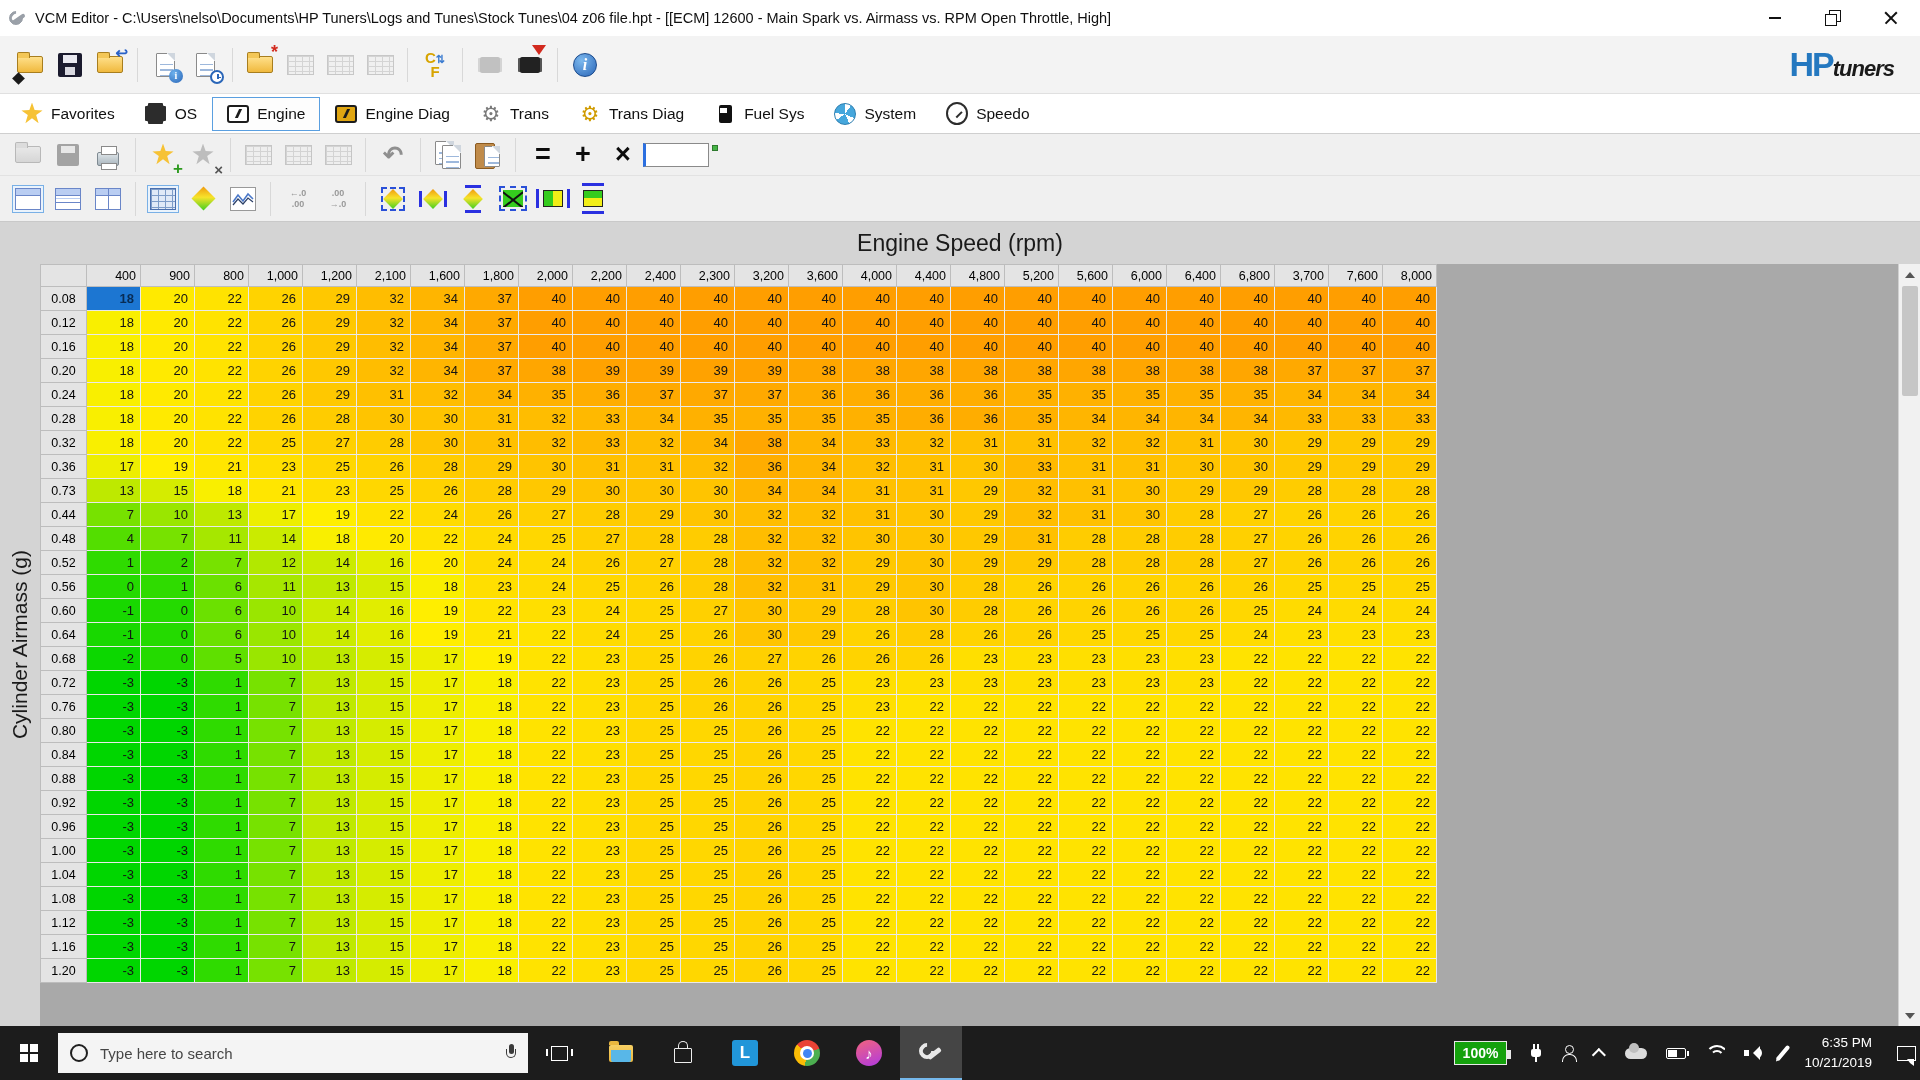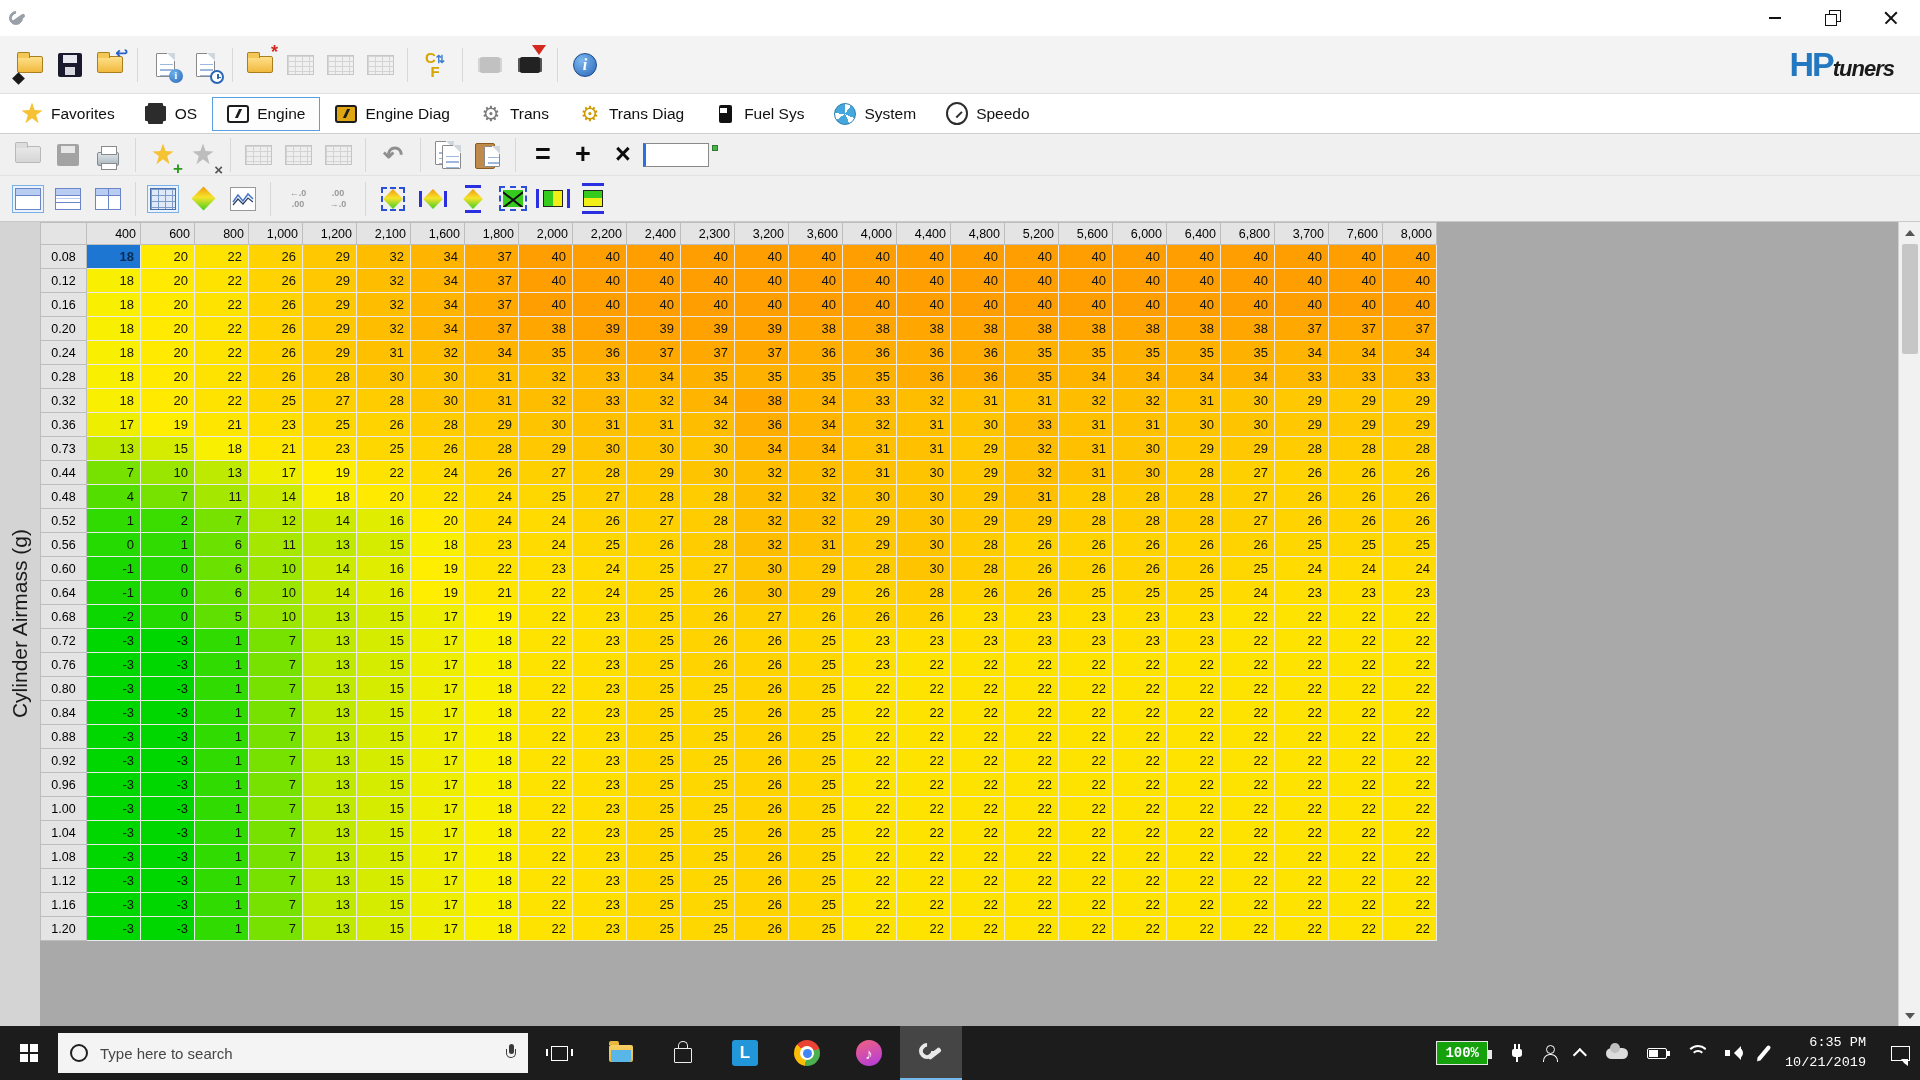--- a/index.html
+++ b/index.html
@@ -172,21 +172,21 @@
   .store-ico::before { content:""; position:absolute; left:3px; top:-8px; width:8px; height:7px; border:1.8px solid #eee; border-bottom:none; border-radius:5px 5px 0 0; }
   .l-tile { width:26px; height:26px; background:#2196d9; color:#fff; font-size:17px; font-weight:bold; display:flex; align-items:center; justify-content:center; border-radius:3px; }
   .chrome-ico { width:26px; height:26px; border-radius:50%; background:conic-gradient(from -50deg,#ea4335 0 120deg,#4caf50 120deg 240deg,#fbbc05 240deg 360deg); position:relative; }
   .chrome-ico::before { content:""; position:absolute; left:6px; top:6px; width:14px; height:14px; background:#fff; border-radius:50%; }
   .chrome-ico::after { content:""; position:absolute; left:8.5px; top:8.5px; width:9px; height:9px; background:#4285f4; border-radius:50%; }
   .itunes-ico { width:26px; height:26px; border-radius:50%; background:linear-gradient(160deg,#f2637e,#b03ae0); color:#fff; font-size:15px; display:flex; align-items:center; justify-content:center; }
   .wrench-ico { width:24px; height:24px; position:relative; }
   .wrench-ico::before { content:""; position:absolute; left:8px; top:10px; width:15px; height:5px; background:#e8e8e8; transform:rotate(-38deg); border-radius:2px; }
   .wrench-ico::after { content:""; position:absolute; left:0px; top:2px; width:8px; height:8px; border:4px solid #e8e8e8; border-radius:50%; border-top-color:transparent; transform:rotate(45deg); }
   .tk-spacer { flex:1; }
-  .tray { display:flex; align-items:center; gap:19px; padding-right:10px;font-family:Liberation Mono, monospace; }
+  .tray { display:flex; align-items:center; gap:19px; padding-right:4px; }
   .battery-badge { background:#14a10c; border:1.5px solid #e8e8e8; color:#fff; font-size:14px; font-weight:bold; padding:3px 8px; position:relative; margin-right:4px; }
   .battery-badge::after { content:""; position:absolute; right:-5px; top:8px; width:4px; height:9px; background:#e8e8e8; }
   .plug-ico { width:12px; height:18px; position:relative; }
   .plug-ico::before { content:""; position:absolute; left:1px; top:5px; width:10px; height:8px; background:#fff; border-radius:2px 2px 3px 3px; }
   .plug-ico::after { content:""; position:absolute; left:3px; top:0; width:2px; height:5px; background:#fff; box-shadow:4px 0 0 #fff, 2px 13px 0 #fff; }
   .people-ico { width:16px; height:16px; position:relative; }
   .people-ico::before { content:""; position:absolute; left:4px; top:0; width:7px; height:7px; border:1.8px solid #fff; border-radius:50%; }
   .people-ico::after { content:""; position:absolute; left:1px; bottom:-1px; width:13px; height:7px; border:1.8px solid #fff; border-bottom:none; border-radius:7px 7px 0 0; }
   .chev-ico { width:10px; height:10px; border-top:2px solid #fff; border-left:2px solid #fff; transform:rotate(45deg) translateY(3px); }
   .cloud-ico { width:22px; height:11px; background:#dcdcdc; border-radius:8px; position:relative; }
@@ -207,20 +207,21 @@
   .action-ico { width:19px; height:15px; border:1.8px solid #fff; position:relative; margin-left:6px; }
   .action-ico::after { content:""; position:absolute; right:1px; bottom:-6px; border:3px solid transparent; border-top:4px solid #fff; border-right:4px solid #fff; }
 </style>
 </head>
 <body>
 
 <div class="screen">
 
   <div class="titlebar">
     <span class="app-ico"></span>
+    <span class="title-text">VCM Editor - C:\Users\nelso\Documents\HP Tuners\Logs and Tunes\Stock Tunes\04 z06 file.hpt - [[ECM] 12600 - Main Spark vs. Airmass vs. RPM Open Throttle, High]</span>
     <div class="win-btns">
       <span class="wb wb-min"></span>
       <span class="wb wb-res"></span>
       <span class="wb wb-cls"></span>
     </div>
   </div>
 
 
   <div class="toolbar tb-main">
     <span class="tbi">
@@ -445,20 +446,23 @@
         </span>
       </span>
     <span class="tbi">
         <span class="rows-blue">
           <span class="heatsplit-h"></span>
         </span>
       </span>
   </div>
 
   <div class="editor">
+    <div class="pane-title">
+        <span>Engine Speed (rpm)</span>
+      </div>
     <div class="pane-body">
       <div class="y-gutter">
         <span class="y-label">Cylinder Airmass (g)</span>
       </div>
       <div class="grid-area">
         <table class="spark" id="spark-table">
             <colgroup>
               <col style="width:46px">
               <col style="width:54px">
               <col style="width:54px">
@@ -483,21 +487,21 @@
               <col style="width:54px">
               <col style="width:54px">
               <col style="width:54px">
               <col style="width:54px">
               <col style="width:54px">
             </colgroup>
             <thead>
               <tr>
                 <th class="corner"></th>
                 <th>400</th>
-                <th>600</th>
+                <th>900</th>
                 <th>800</th>
                 <th>1,000</th>
                 <th>1,200</th>
                 <th>2,100</th>
                 <th>1,600</th>
                 <th>1,800</th>
                 <th>2,000</th>
                 <th>2,200</th>
                 <th>2,400</th>
                 <th>2,300</th>

